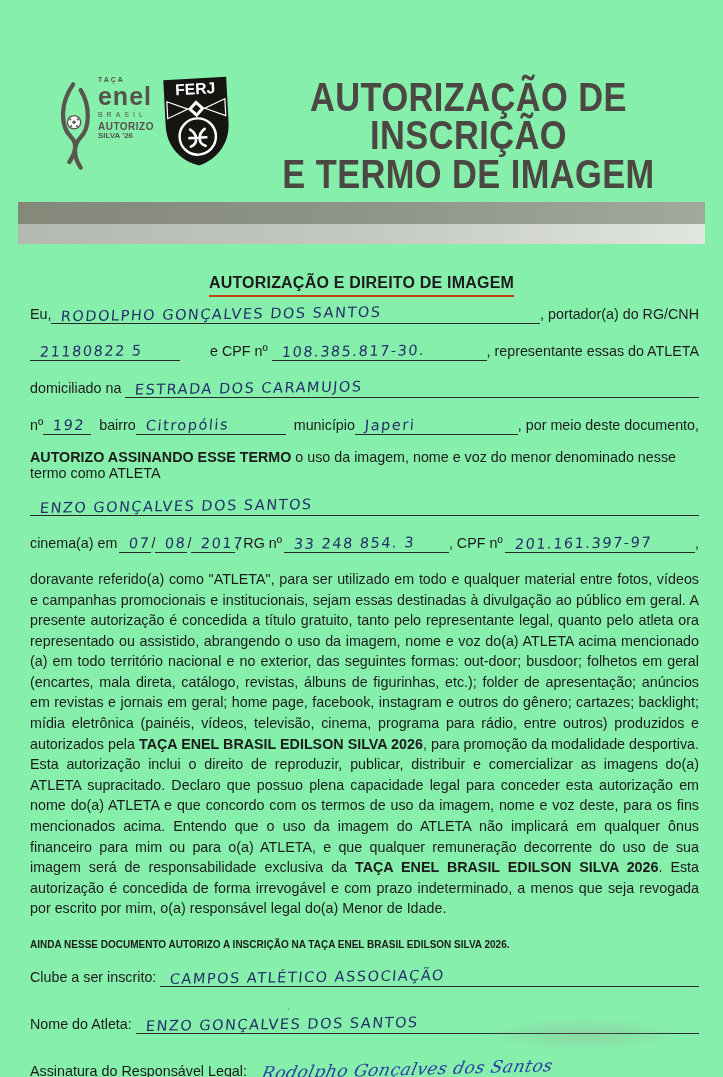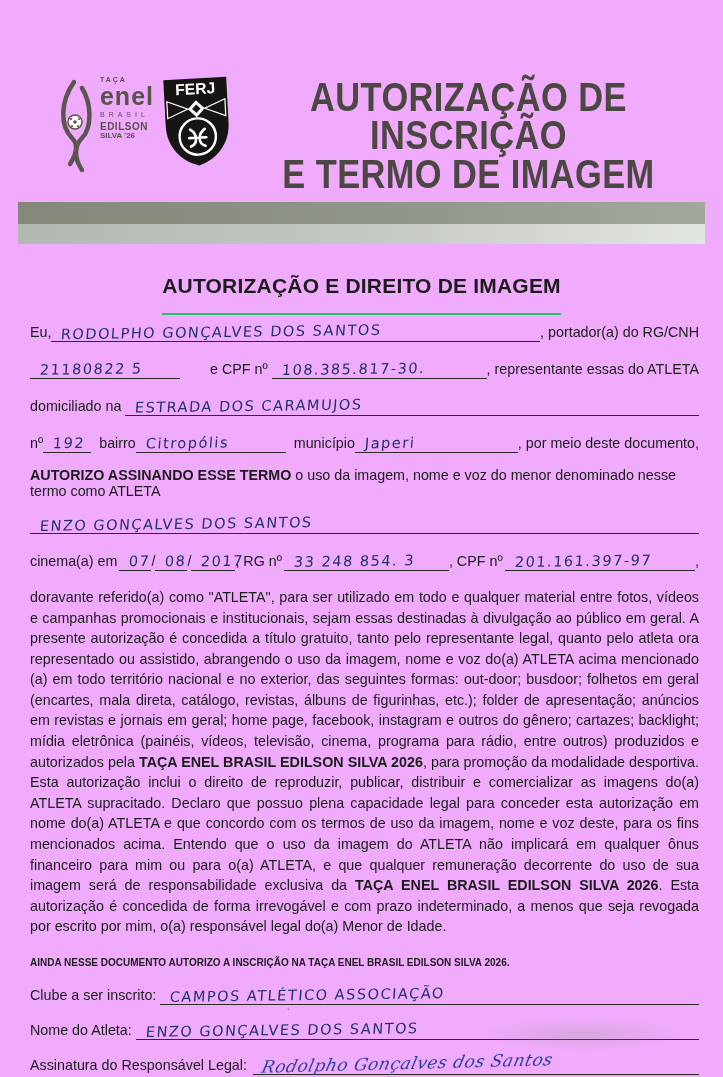--- a/index.html
+++ b/index.html
@@ -1,18 +1,18 @@
 <!DOCTYPE html>
 <html><head>
 <meta charset="utf-8">
 <style>
   html,body { margin:0; padding:0; background:#e8e8e8; }
   .page {
     position:relative; width:723px; height:1077px; margin:0 auto;
-    background:#f0abfc; overflow:hidden;
+    background:#86efac; overflow:hidden;
     font-family:"Liberation Sans", sans-serif; color:#1c1c1c; font-size:14.3px;
     box-sizing:border-box;
   }
   
   .header { display:flex; align-items:flex-start; padding:76px 20px 0 58px; }
   .logo-enel { width:96px; height:104px; flex:0 0 auto; display:flex; }
   .logo-enel-text { margin-left:4px; color:#57534d; line-height:1; }
   .logo-enel-text .t-taca { font-size:7px; font-weight:bold; letter-spacing:2px; }
   .logo-enel-text .t-enel { font-size:25px; font-weight:bold; letter-spacing:1px; margin-top:1px; }
   .logo-enel-text .t-brasil { font-size:7px; letter-spacing:4px; margin-top:2px; }
@@ -21,42 +21,42 @@
   .logo-ferj { width:74px; height:92px; margin-left:6px; flex:0 0 auto; transform:rotate(-3deg); }
   .doc-title { flex:1; text-align:center; color:#4b4742; font-weight:bold; margin-top:2px;
                transform:scaleX(0.86); transform-origin:center; }
   .doc-title .l1 { font-size:40px; line-height:0.95; letter-spacing:0.5px; }
   .doc-title .l2 { font-size:40px; line-height:1.0; letter-spacing:0.5px; }
   .gray-bar { margin:8px 18px 0 18px; height:42px; }
   .gray-bar .b1 { height:22px; background:linear-gradient(to right,#848879,#8f948a,#a2a89c); }
   .gray-bar .b2 { height:20px; background:linear-gradient(to right,#b3b9b0,#c3c8c0,#e2e6e0); }
   
   .section-title { text-align:center; margin-top:30px; }
-  .section-title span { display:inline-block; font-weight:bold; font-size:21px;
-                        border-bottom:2px solid #22c55e; padding-bottom:15px; letter-spacing:0.2px; }
+  .section-title span { display:inline-block; font-weight:bold; font-size:16px;
+                        border-bottom:2px solid #c2410c; padding-bottom:3px; letter-spacing:0.2px; }
   
   .content { padding:0 24px 0 30px; }
   .form-block { margin-top:4px; }
   .row { display:flex; align-items:flex-end; margin-bottom:14px; min-height:23px; }
   .lbl { white-space:nowrap; padding-bottom:2px; }
   .fill { border-bottom:1.4px solid #2a2a2a; padding:0 6px 1px 10px;
           display:flex; align-items:flex-end; box-sizing:border-box; }
   .grow { flex:1 1 auto; }
   .hw { font-family:"DejaVu Sans", sans-serif; color:#233069; font-size:14.5px;
         letter-spacing:1.5px; white-space:nowrap; display:inline-block;
         transform:skewX(-5deg) rotate(-0.8deg); }
   .sig { font-family:"DejaVu Serif", serif; font-style:italic; color:#2c3fa0; font-size:17px;
          letter-spacing:0.5px; white-space:nowrap; display:inline-block;
          transform:skewX(-14deg) rotate(-1.5deg); }
   .bold { font-weight:bold; }
   
   .terms { margin-top:16px; text-align:justify; line-height:1.44; font-size:14.3px; }
   .statement { margin-top:20px; font-weight:bold; font-size:10px; }
   .fields-block { margin-top:14px; }
-  .fields-block .row { margin-bottom:12px; }
+  .fields-block .row { margin-bottom:24px; }
   .smudge { position:absolute; right:40px; bottom:26px; width:200px; height:34px;
             background:radial-gradient(ellipse at center, rgba(150,150,140,0.28), rgba(150,150,140,0) 70%); }
   .tick { position:absolute; left:287px; bottom:58px; color:#8a5a50; font-size:10px; }
 </style>
 </head>
 <body>
 
 <div class="page">
 
   <div class="header">
@@ -68,21 +68,21 @@
         <circle cx="17" cy="46" r="1.8" fill="#5a564f"></circle>
         <circle cx="13" cy="43" r="1.1" fill="#5a564f"></circle>
         <circle cx="21" cy="43" r="1.1" fill="#5a564f"></circle>
         <circle cx="14" cy="50" r="1.1" fill="#5a564f"></circle>
         <circle cx="20" cy="50" r="1.1" fill="#5a564f"></circle>
       </svg>
       <div class="logo-enel-text">
         <div class="t-taca">TAÇA</div>
         <div class="t-enel">enel</div>
         <div class="t-brasil">BRASIL</div>
-        <div class="t-edilson">EDILSON</div>
+        <div class="t-edilson">AUTORIZO</div>
         <div class="t-silva">SILVA '26</div>
       </div>
     </div>
     <svg class="logo-ferj" viewBox="0 0 60 76">
       <path d="M4,2 L56,2 L56,40 C56,58 44,70 30,74 C16,70 4,58 4,40 Z" fill="#171512"></path>
       <text x="30" y="15" text-anchor="middle" font-family="Liberation Sans, sans-serif" font-size="13" font-weight="bold" fill="#ffffff">FERJ</text>
       <polygon points="30,20 37,27 30,34 23,27" fill="#ffffff"></polygon>
       <polygon points="30,23.5 33.5,27 30,30.5 26.5,27" fill="#171512"></polygon>
       <path d="M6,20 L23,27 L6,34 Z" fill="#171512" stroke="#ffffff" stroke-width="1"></path>
       <path d="M54,20 L37,27 L54,34 Z" fill="#171512" stroke="#ffffff" stroke-width="1"></path>

